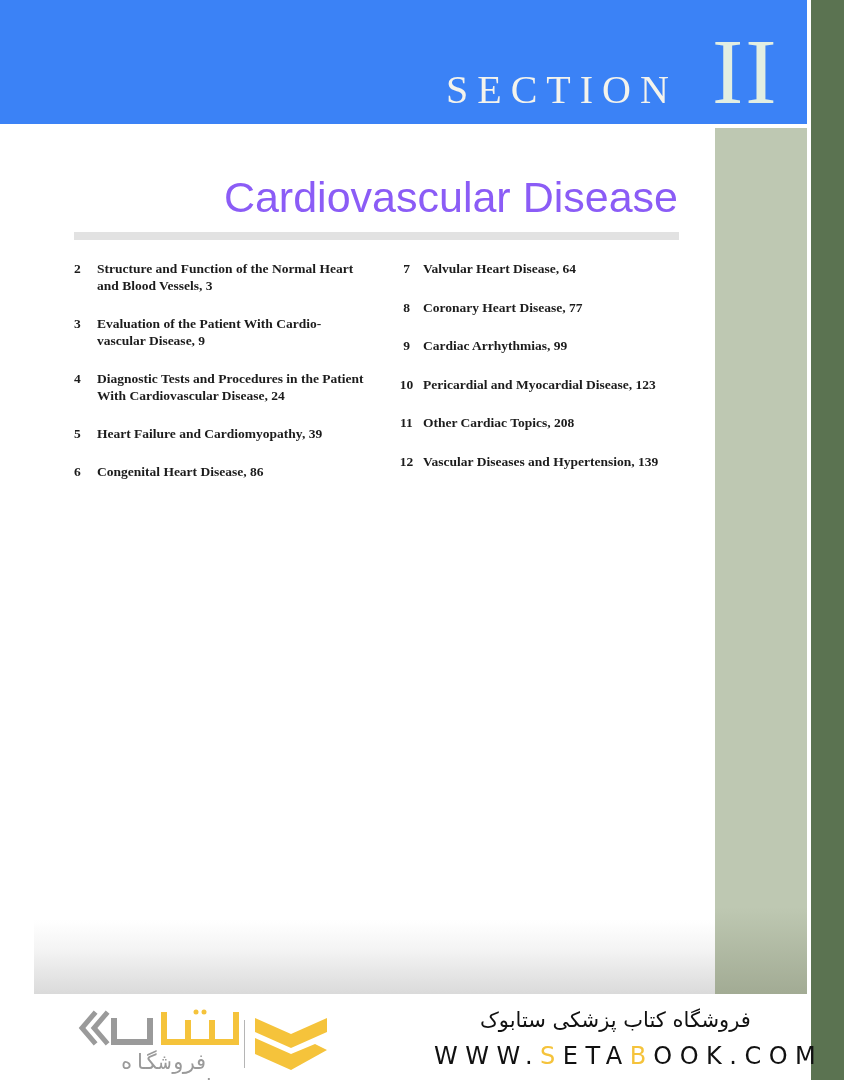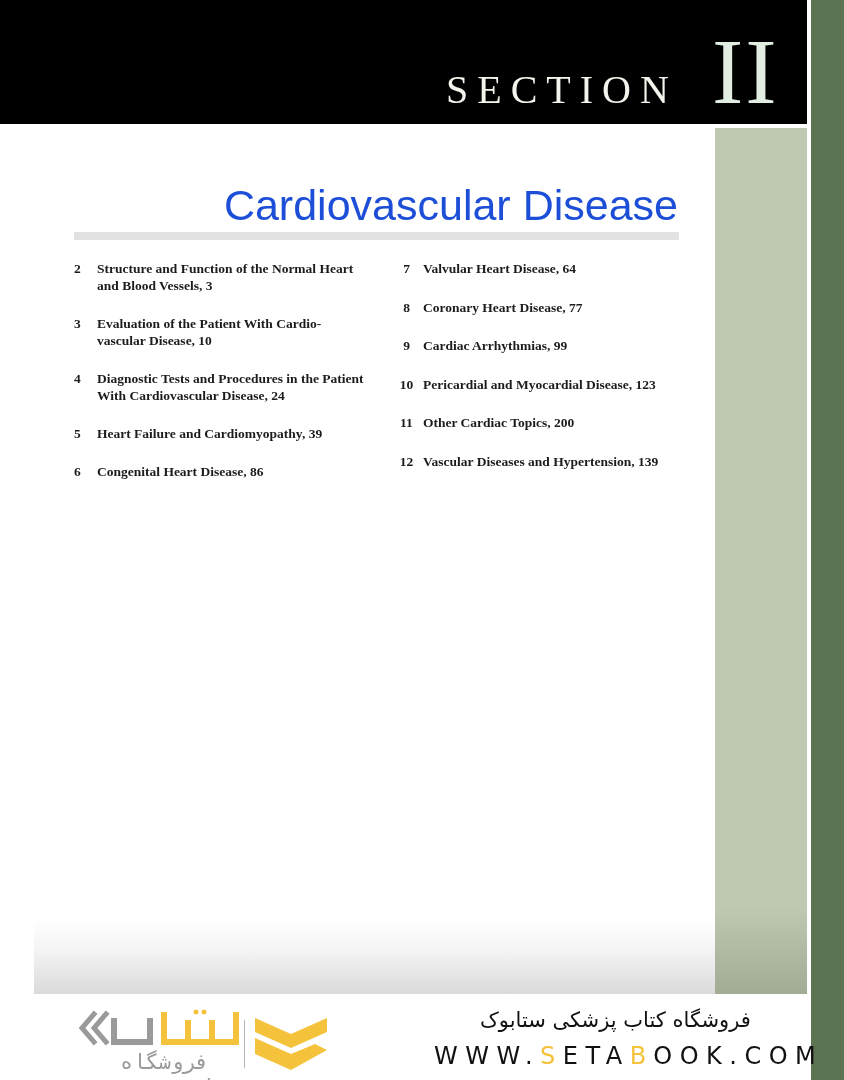--- a/index.html
+++ b/index.html
@@ -3,21 +3,21 @@
 <meta charset="utf-8">
 <style>
   html, body { margin: 0; padding: 0; }
   body {
     width: 844px; height: 1080px; position: relative; overflow: hidden;
     background: #ffffff;
     font-family: "Liberation Serif", serif;
   }
   .header-band {
     position: absolute; left: 0; top: 0; width: 807px; height: 124px;
-    background: #000000;
+    background: #3b82f6;
   }
   .right-strip {
     position: absolute; left: 811px; top: 0; width: 33px; height: 1080px;
     background: #5b7351;
   }
   .side-column {
     position: absolute; left: 715px; top: 128px; width: 92px; height: 866px;
     background: linear-gradient(to bottom, #bec8b2 0%, #bec8b2 90%, #a2ab94 100%);
   }
   .section-word {
@@ -25,23 +25,23 @@
     font-family: "Liberation Serif", serif;
     font-size: 40px; letter-spacing: 9px; color: #f4f3ec;
     line-height: 1;
   }
   .section-num {
     position: absolute; left: 700px; top: 24px;
     font-family: "Liberation Serif", serif;
     font-size: 94px; color: #e2eee2; line-height: 1; letter-spacing: 2px; margin-left: 12px;
   }
   .title {
-    position: absolute; right: 166px; top: 184px;
+    position: absolute; right: 166px; top: 176px;
     font-family: "Liberation Sans", sans-serif;
-    font-size: 43px; color: #1d4ed8; font-weight: normal;
+    font-size: 43px; color: #8b5cf6; font-weight: normal;
     line-height: 1; margin: 0;
   }
   .title-rule {
     position: absolute; left: 74px; top: 232px; width: 605px; height: 8px;
     background: #e2e2e2;
   }
   .toc-col { position: absolute; top: 260px; }
   .toc-col.left { left: 74px; width: 290px; }
   .toc-col.right { left: 390px; width: 310px; }
   .toc-item {
@@ -100,21 +100,21 @@
 <h1 class="title">Cardiovascular Disease</h1>
 <div class="title-rule"></div>
 
 <div class="toc-col left">
   <div class="toc-item">
     <span class="toc-num">2</span>
     <span class="toc-text">Structure and Function of the Normal Heart and Blood Vessels, 3</span>
   </div>
   <div class="toc-item">
     <span class="toc-num">3</span>
-    <span class="toc-text">Evaluation of the Patient With Cardio-vascular Disease, 10</span>
+    <span class="toc-text">Evaluation of the Patient With Cardio-vascular Disease, 9</span>
   </div>
   <div class="toc-item">
     <span class="toc-num">4</span>
     <span class="toc-text">Diagnostic Tests and Procedures in the Patient With Cardiovascular Disease, 24</span>
   </div>
   <div class="toc-item single">
     <span class="toc-num">5</span>
     <span class="toc-text">Heart Failure and Cardiomyopathy, 39</span>
   </div>
   <div class="toc-item single">
@@ -135,21 +135,21 @@
   <div class="toc-item">
     <span class="toc-num">9</span>
     <span class="toc-text">Cardiac Arrhythmias, 99</span>
   </div>
   <div class="toc-item">
     <span class="toc-num">10</span>
     <span class="toc-text">Pericardial and Myocardial Disease, 123</span>
   </div>
   <div class="toc-item">
     <span class="toc-num">11</span>
-    <span class="toc-text">Other Cardiac Topics, 200</span>
+    <span class="toc-text">Other Cardiac Topics, 208</span>
   </div>
   <div class="toc-item">
     <span class="toc-num">12</span>
     <span class="toc-text">Vascular Diseases and Hypertension, 139</span>
   </div>
 </div>
 
 <div class="bottom-fade"></div>
 
 <div class="footer"></div>

